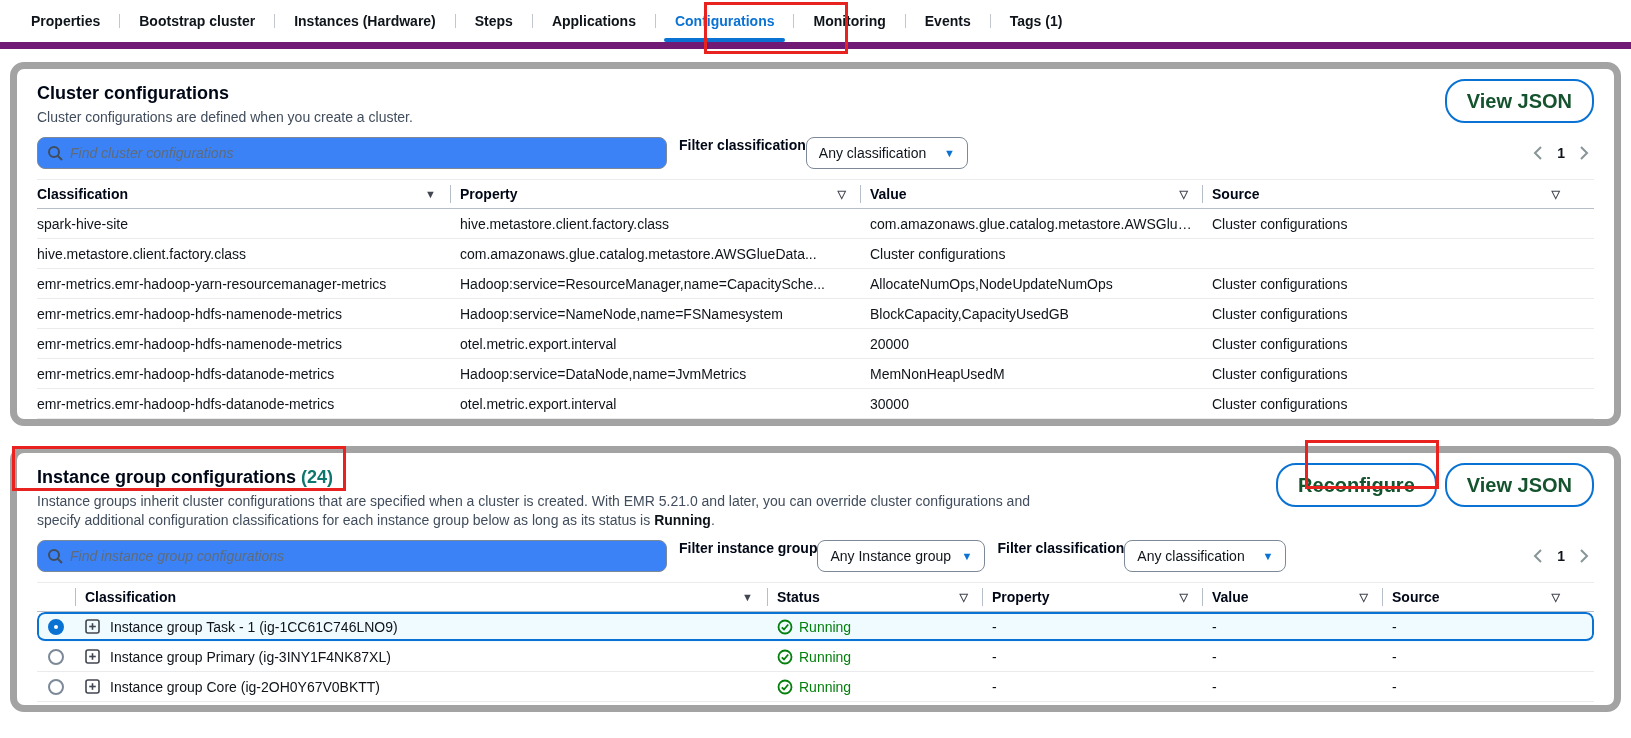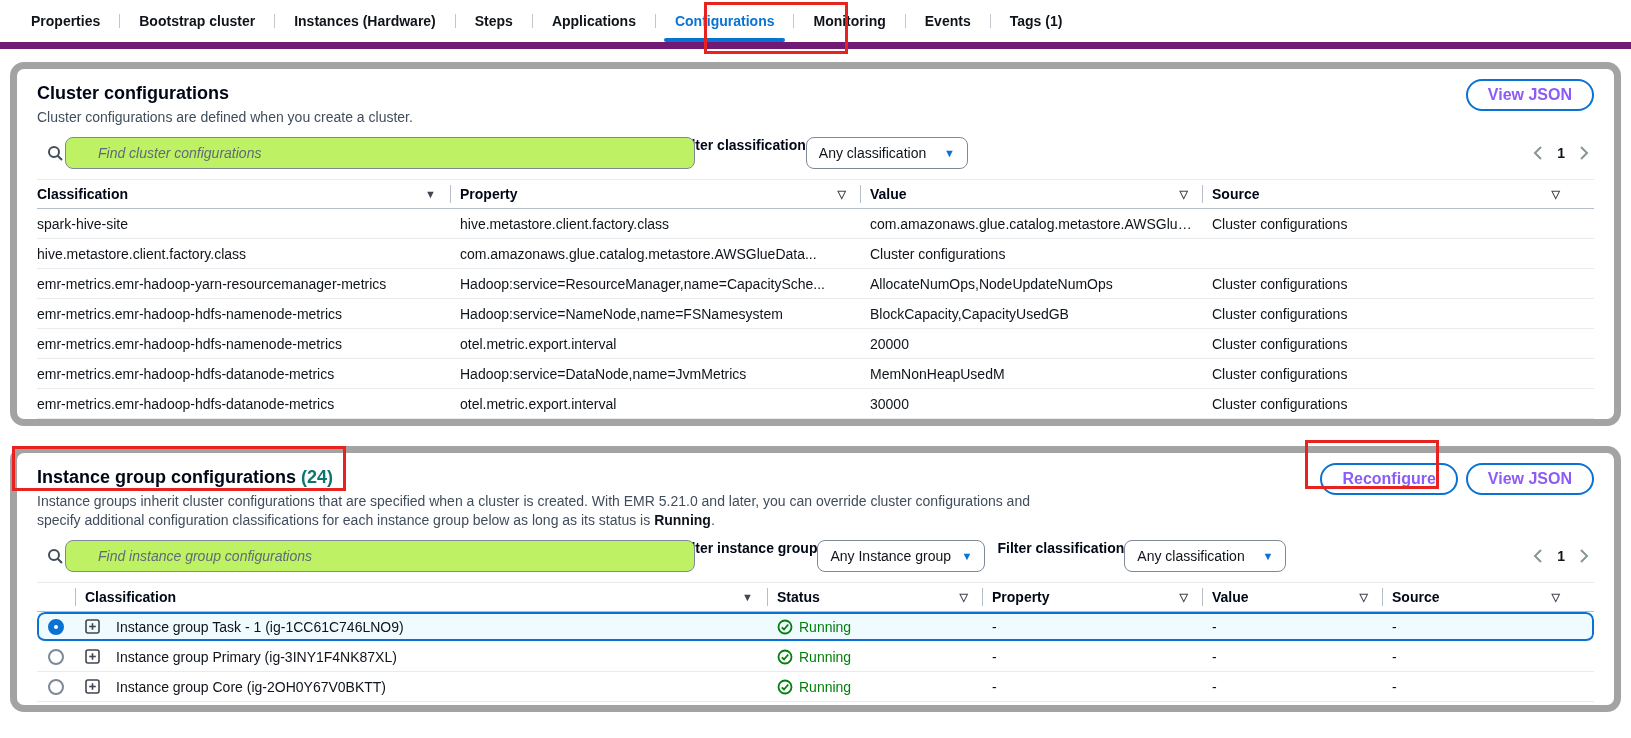--- a/index.html
+++ b/index.html
@@ -23,32 +23,32 @@
   .card1 { margin-top:13px; height:364px; }
   .card2 { margin-top:20px; height:266px; }
 
   .card-head { display:flex; align-items:flex-start; justify-content:space-between; }
   .card-title { font-size:18px; font-weight:700; color:#000716; padding-top:4px; }
   .card-title .counter { color:#0f766e; font-weight:700; }
   .card-desc { color:#414d5c; margin-top:4px; line-height:19px; }
   .card-desc b { color:#414d5c; }
 
   .btn { display:inline-flex; align-items:center; justify-content:center;
-         height:32px; padding:0 20px; border:2px solid #0972d3; border-radius:20px;
-         background:#fff; color:#8b5cf6; font-weight:700; font-size:16px;
+         height:44px; padding:0 20px; border:2px solid #0972d3; border-radius:20px;
+         background:#fff; color:#14532d; font-weight:700; font-size:20px;
          font-family:"Liberation Sans",sans-serif; cursor:pointer; white-space:nowrap; }
   .btn-row { display:flex; gap:8px; }
 
   
   .filter-row { display:flex; align-items:flex-end; gap:12px; margin-top:10px; }
   .searchbox { position:relative; width:630px; }
   .searchbox svg { position:absolute; left:10px; top:8px; }
   .searchbox input { width:100%; height:32px; border:1px solid #7d8998; border-radius:8px;
                      padding:0 10px 0 32px; font-size:14px; color:#0f141a;
-                     font-family:"Liberation Sans",sans-serif; outline:none; background:#bef264;margin-left:28px; }
+                     font-family:"Liberation Sans",sans-serif; outline:none; background:#3b82f6; }
   .searchbox input::placeholder { color:#5f6b7a; font-style:italic; }
   .filter-group { display:flex; flex-direction:row; }
   .filter-label { font-weight:700; color:#000716; }
   .dropdown { display:flex; align-items:center; justify-content:space-between; gap:10px;
               height:32px; border:1px solid #7d8998; border-radius:8px; background:#fff;
               padding:0 12px; cursor:pointer; white-space:nowrap; }
   .dropdown .caret { color:#0972d3; font-size:11px; line-height:1; }
   .pager { margin-left:auto; display:flex; align-items:center; gap:14px;
            padding-bottom:8px; padding-right:4px; }
   .pager .chev { display:flex; cursor:pointer; }
@@ -75,21 +75,21 @@
             height:30px; align-items:center; border-bottom:1px solid #e9ebed; }
   .t2-row .cell { padding:0 10px; overflow:hidden; white-space:nowrap; }
   .t2-row.selected { background:#f0fbff; box-shadow:inset 0 0 0 2px #0972d3;
                      border-radius:8px; border-bottom-color:transparent; }
   .radio-cell { display:flex; justify-content:center; padding:0 !important; }
   .radio { width:16px; height:16px; border-radius:50%; border:2px solid #7d8998;
            background:#fff; position:relative; display:inline-block; cursor:pointer; }
   .radio.sel { border-color:#0972d3; background:#0972d3; }
   .radio.sel::after { content:''; position:absolute; left:4px; top:4px; width:4px; height:4px;
                       border-radius:50%; background:#fff; }
-  .class-cell { display:flex; align-items:center; gap:16px; }
+  .class-cell { display:flex; align-items:center; gap:10px; }
   .expand { display:inline-flex; cursor:pointer; }
   .status-cell { display:flex; align-items:center; gap:6px; color:#037f0c; }
 
   
   .annotation { position:absolute; border:3px solid #e8231f; pointer-events:none; z-index:50; }
   .anno-tab { left:704px; top:2px; width:144px; height:52px; }
   .anno-title { left:12px; top:446px; width:334px; height:45px; }
   .anno-reconfigure { left:1305px; top:440px; width:134px; height:49px; }
 </style>
 </head>

